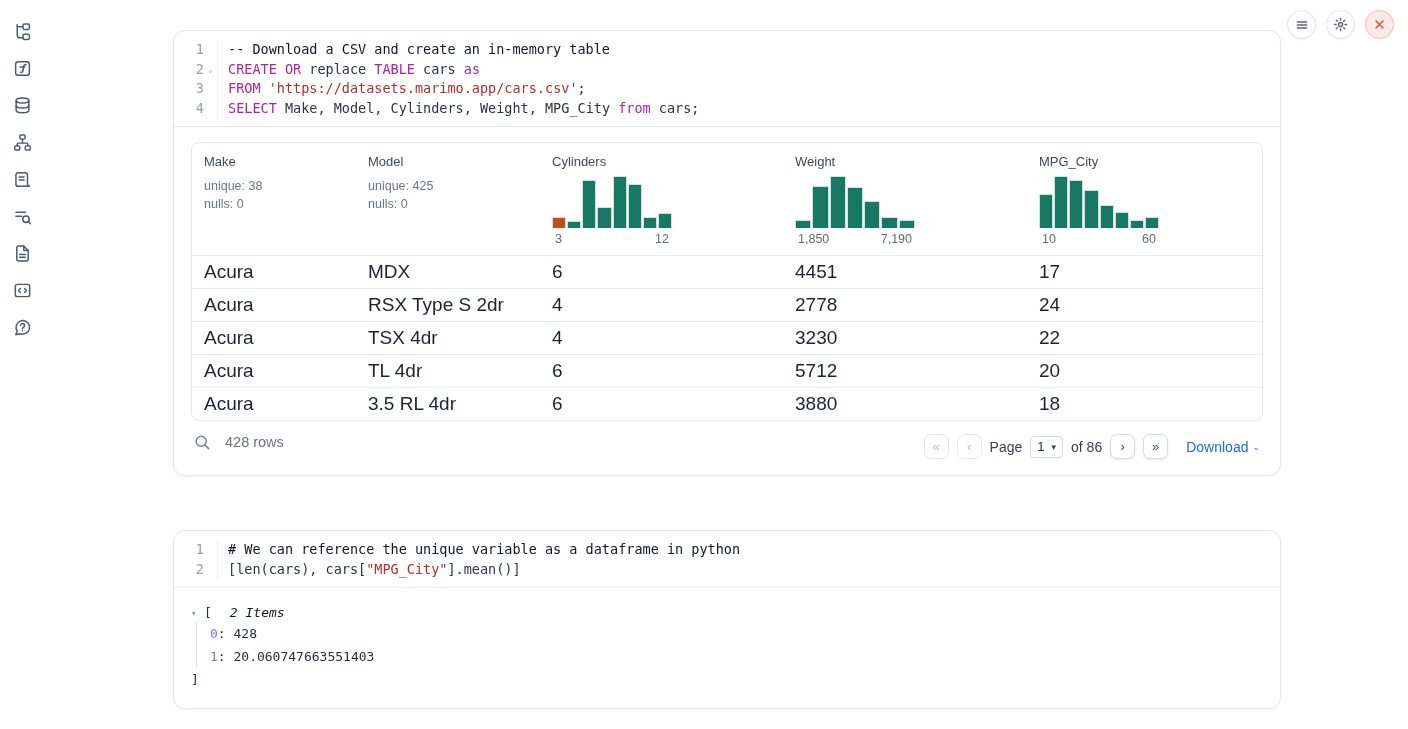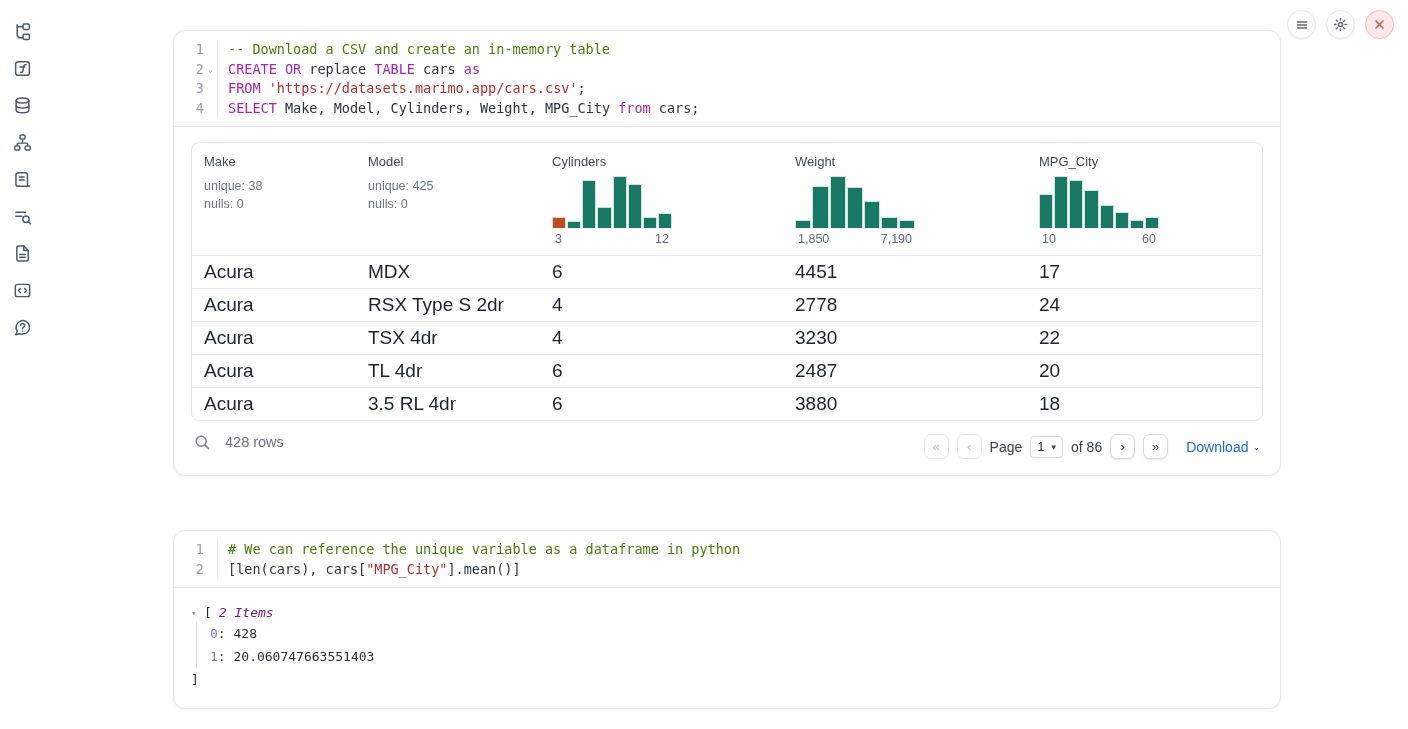--- a/index.html
+++ b/index.html
@@ -27,21 +27,21 @@
   #cell-py  { top:530px; }
 
   
   .codearea { padding:9px 14px 8px 8px; font-family:"DejaVu Sans Mono", monospace; font-size:13.5px; line-height:19.6px; cursor:text; }
   .cline { display:flex; white-space:pre; }
   .ln   { width:22px; text-align:right; color:#98a1ac; flex:none; user-select:none; }
   .fold { width:13px; flex:none; text-align:center; color:#a7aeb8; font-size:9px; line-height:19.6px; }
   .lcode { border-left:1px solid #eceef1; padding-left:10px; flex:1; color:#2d3440; }
   .tok-kw { color:#a626a4; }
   .tok-str { color:#b03030; }
-  .tok-comment { color:#4d7c0f; }
+  .tok-comment { color:#0f172a; }
   .tok-plain { color:#2d3440; }
 
   
   .outvar-bar { display:flex; align-items:center; height:27px; border-top:1px solid #e7eaee; padding:0 12px; font-size:12px; }
   .outvar-label { font-weight:700; color:#0e699e; }
   .outvar-input { margin-left:8px; width:82px; height:19px; border:1px solid #ccd2d9; border-radius:4px;
                   font-family:"Liberation Sans",sans-serif; font-size:12px; font-weight:700; color:#0e699e; padding:0 7px; outline:none; }
   .lang-badge { margin-left:auto; font-weight:700; color:#0e699e; font-size:12px; }
 
   
@@ -72,21 +72,21 @@
                  height:22px; padding:0 6px; font-size:13px; color:#1f2937; cursor:pointer; background:#fff; }
   .page-select .caret { font-size:9px; color:#374151; }
   .download { display:flex; align-items:center; gap:4px; margin-left:10px; color:#1f6be0; font-size:14px; cursor:pointer; }
   .download .caret { font-size:9px; color:#1f6be0; }
 
   
   .py-output { border-top:1px solid #e7eaee; padding:17px 16px 18px 17px;
                font-family:"DejaVu Sans Mono", monospace; font-size:13px; color:#26303c; }
   .tree-head { display:flex; align-items:center; }
   .tree-chevron { font-size:9px; color:#8a94a0; width:13px; cursor:pointer; }
-  .tree-items-label { color:#701a75; font-style:italic; margin-left:7px; }
+  .tree-items-label { color:#0f172a; font-style:italic; margin-left:18px; }
   .tree-body { border-left:1px solid #dfe3e8; margin-left:5px; padding-left:13px; margin-top:2px; }
   .tree-entry { line-height:23px; }
   .tree-key { color:#7878c8; }
   .tree-close { margin-top:2px; line-height:20px; }
 </style>
 </head>
 <body>
 
 <div class="page">
 
@@ -273,21 +273,21 @@
               <div class="tcell">Acura</div>
               <div class="tcell">TSX 4dr</div>
               <div class="tcell">4</div>
               <div class="tcell">3230</div>
               <div class="tcell">22</div>
             </div>
             <div class="trow">
               <div class="tcell">Acura</div>
               <div class="tcell">TL 4dr</div>
               <div class="tcell">6</div>
-              <div class="tcell">2487</div>
+              <div class="tcell">5712</div>
               <div class="tcell">20</div>
             </div>
             <div class="trow">
               <div class="tcell">Acura</div>
               <div class="tcell">3.5 RL 4dr</div>
               <div class="tcell">6</div>
               <div class="tcell">3880</div>
               <div class="tcell">18</div>
             </div>
           </div>

